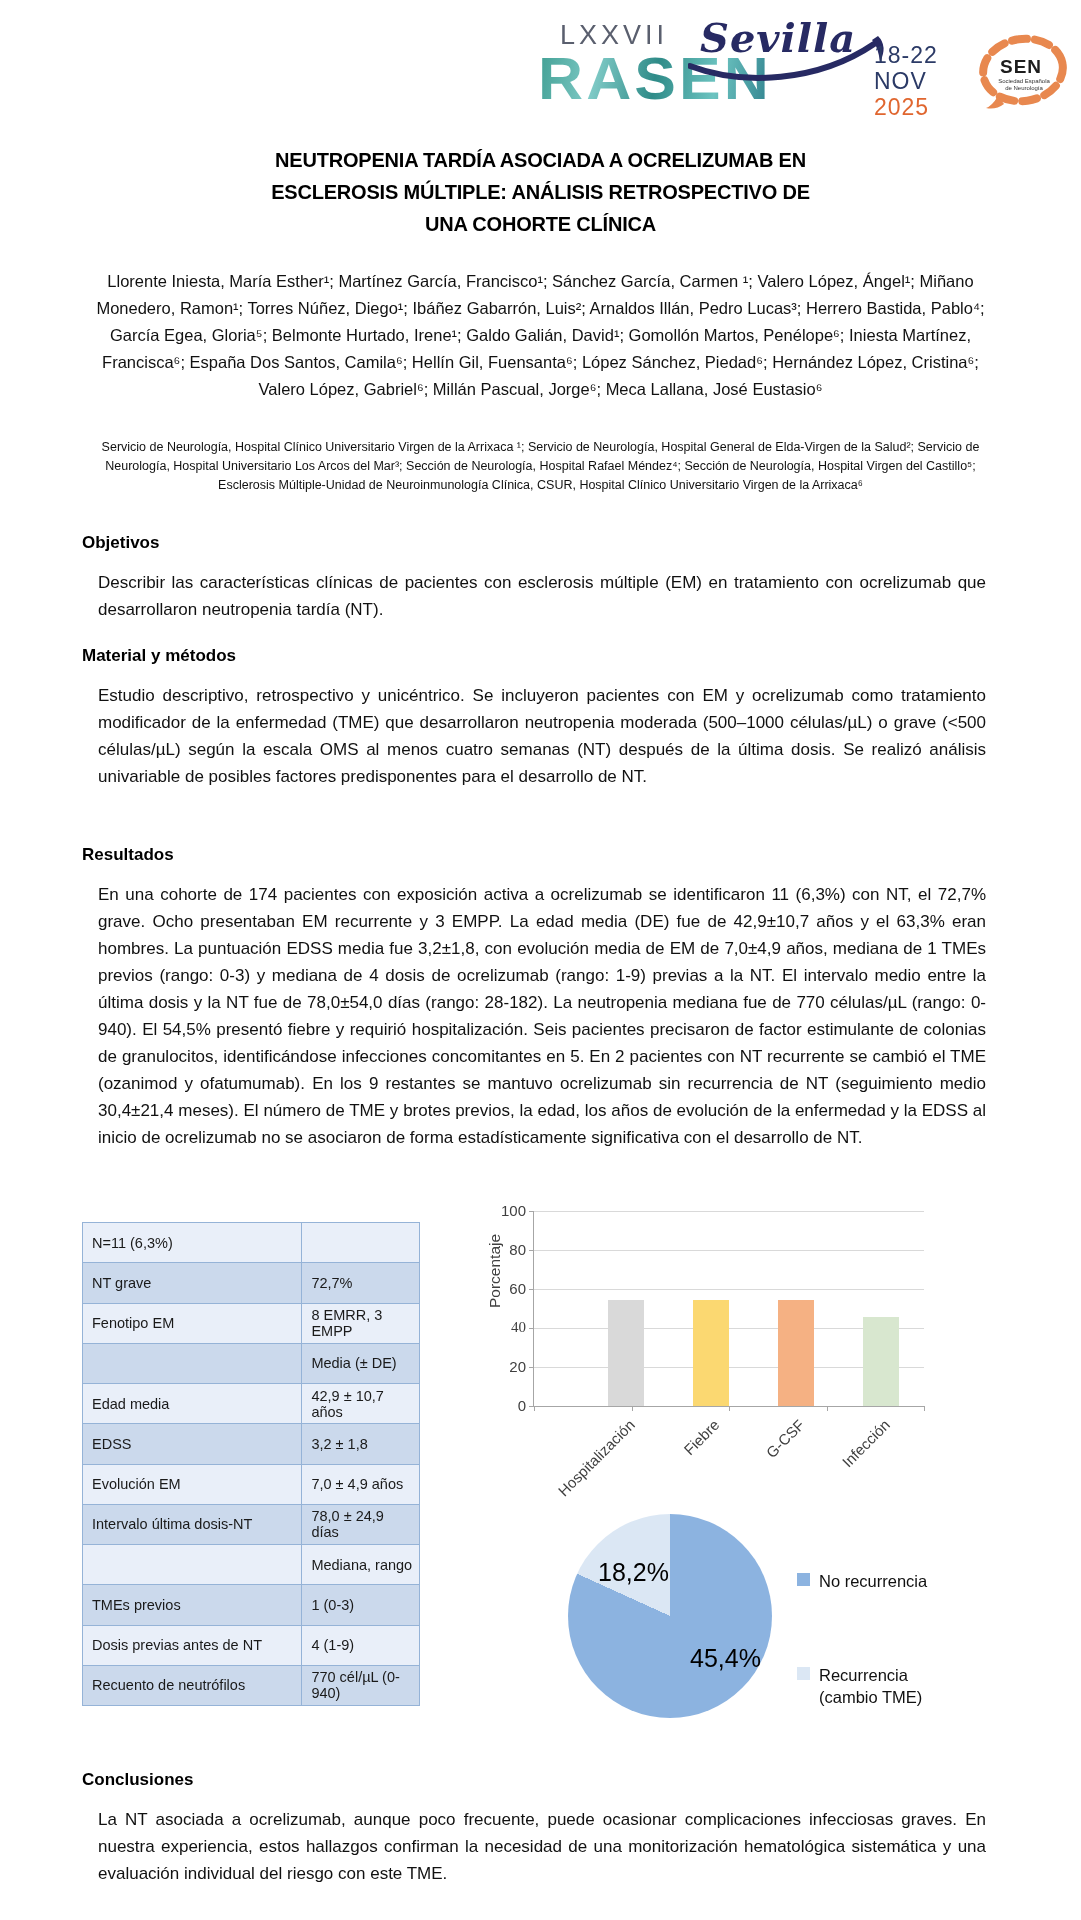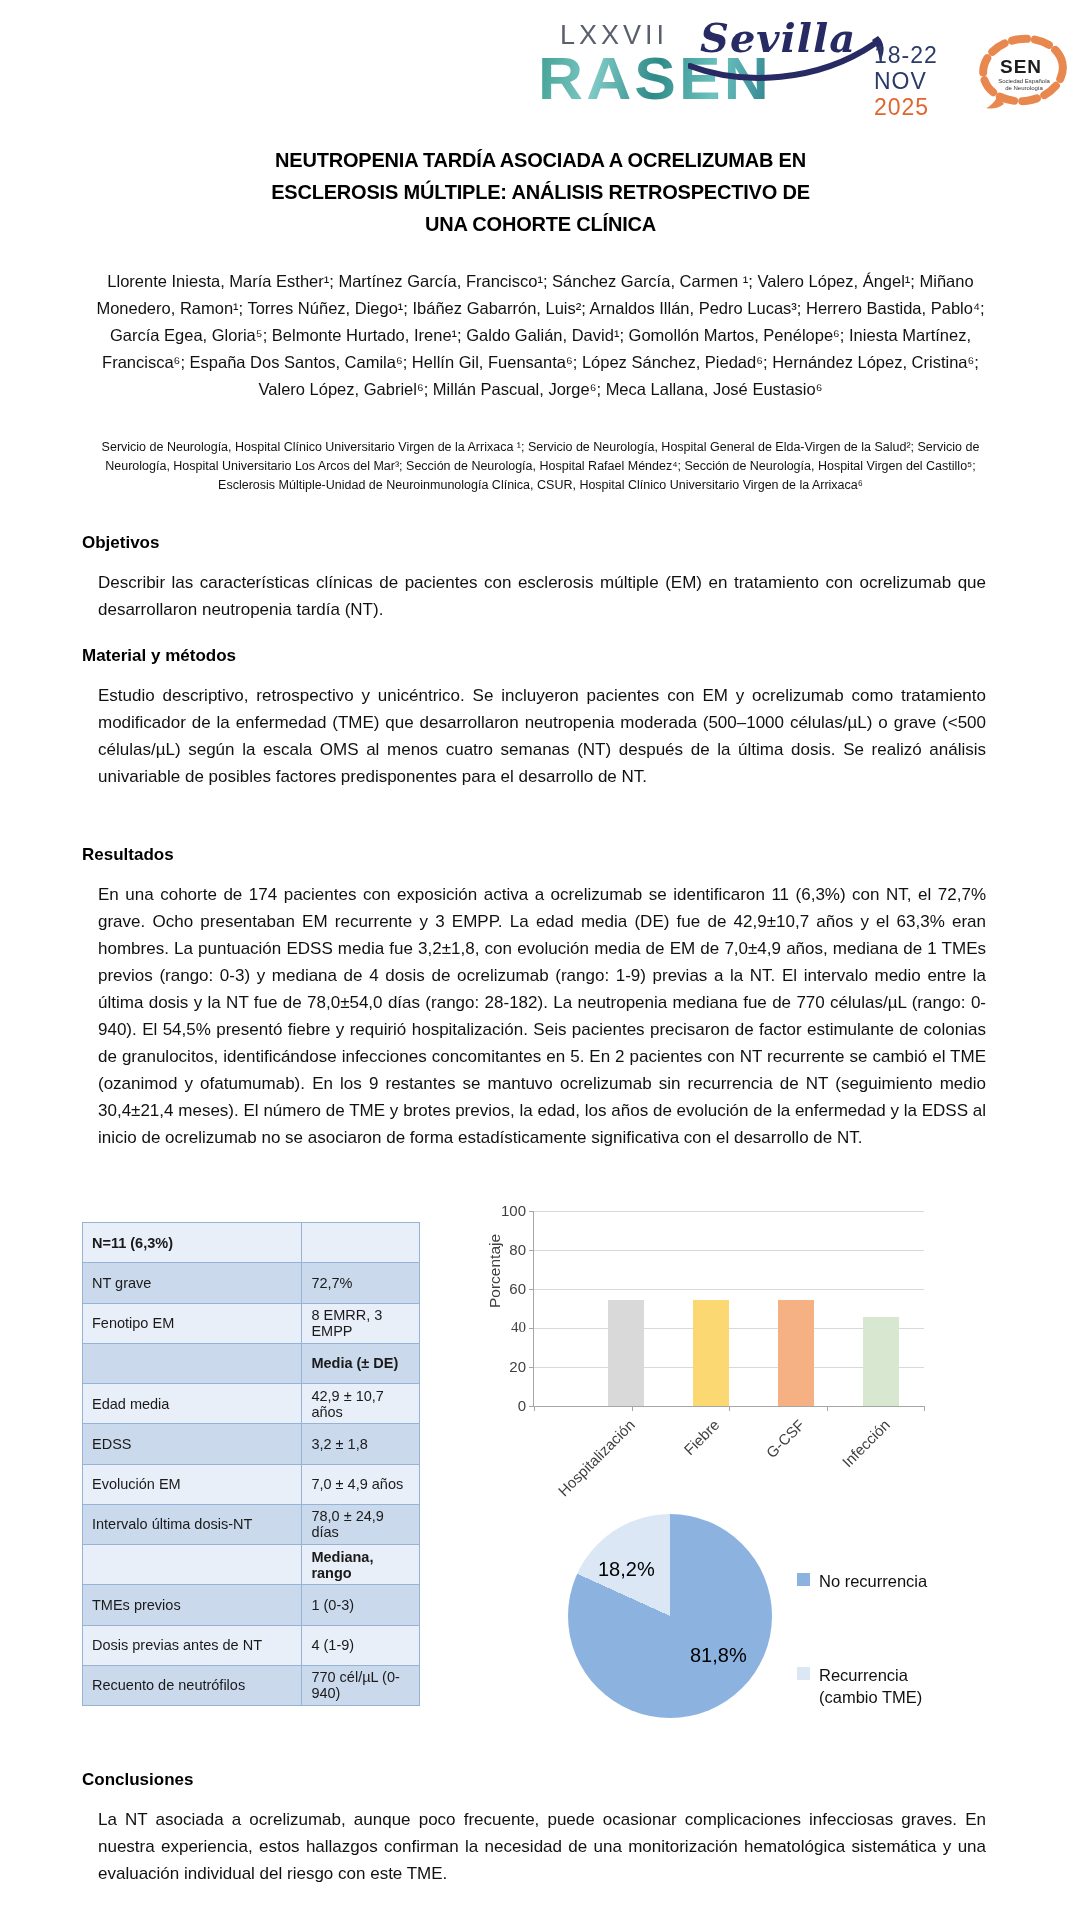--- a/index.html
+++ b/index.html
@@ -45,42 +45,42 @@
   .stable{position:absolute;left:82px;top:1222px;width:338px;height:484px;
           display:flex;flex-direction:column;border:1px solid #95b3d7;box-sizing:border-box;}
   .trow{flex:1;display:flex;border-bottom:1px solid #95b3d7;box-sizing:border-box;}
   .trow:last-child{border-bottom:none;}
   .tcell{display:flex;align-items:center;font-size:14.5px;color:#1a1a1a;box-sizing:border-box;
          padding-left:9px;padding-right:4px;}
   .tlabel{width:65%;}
   .tvalue{width:35%;border-left:1px solid #95b3d7;}
   .trow:nth-child(odd) .tcell{background:#e9eff9;}
   .trow:nth-child(even) .tcell{background:#cbd9ec;}
-  .tbold{font-weight:700;}
+  .tbold{font-weight:400;}
 
   
   .barchart{position:absolute;left:480px;top:1190px;width:545px;height:380px;}
   .bar-ylabel{position:absolute;left:6px;top:118px;transform:rotate(-90deg);transform-origin:left top;
               font-size:15.5px;color:#3f3f3f;white-space:nowrap;}
   .bar-yticks{position:absolute;left:0;top:21px;width:46px;height:195px;}
   .ytick{position:absolute;right:0;width:46px;text-align:right;font-size:15px;color:#3f3f3f;}
   .bar-plot{position:absolute;left:53px;top:21px;width:390px;height:195px;border-left:1px solid #a6a6a6;}
   .gridline{position:absolute;left:0;width:100%;height:1px;background:#d9d9d9;}
   .xaxis-line{position:absolute;left:0;width:100%;height:1px;background:#a6a6a6;}
   .ytickmark{position:absolute;left:-5px;width:5px;height:1px;background:#a6a6a6;}
   .xtickmark{position:absolute;width:1px;height:5px;background:#a6a6a6;}
   .bar{position:absolute;bottom:0;width:36px;}
   .xlabel-anchor{position:absolute;width:0;height:0;}
   .xlabel{position:absolute;right:0;top:0;white-space:nowrap;transform-origin:100% 0;
           transform:rotate(-45deg);font-size:15px;color:#3f3f3f;}
 
   
   .piechart{position:absolute;left:480px;top:1500px;width:560px;height:290px;}
   .pie{position:absolute;left:88px;top:14px;width:204px;height:204px;border-radius:50%;}
-  .pie-label{position:absolute;font-size:20px;color:#000;}
+  .pie-label{position:absolute;font-size:25px;color:#000;}
   .pie-label-small{left:118px;top:58px;}
   .pie-label-big{left:210px;top:144px;}
   .pie-legend{position:absolute;left:317px;top:70px;width:210px;}
   .legend-item{display:flex;align-items:flex-start;gap:9px;}
   .legend-item + .legend-item{margin-top:72px;}
   .legend-swatch{width:13px;height:13px;margin-top:3px;flex:0 0 auto;}
   .legend-text{font-size:16.5px;line-height:22px;color:#111;width:130px;}
 </style>
 </head>
 <body>
@@ -231,21 +231,21 @@
         <div class="bar" style="left: 329px; height: 88.725px; background: rgb(216, 231, 207);"></div>
         <div class="xlabel-anchor" style="left: 347px; top: 205px;">
           <div class="xlabel">Infección</div>
         </div>
       </div>
   </div>
 
   <div class="piechart">
     <div class="pie" style="background: conic-gradient(rgb(140, 179, 224) 0deg, rgb(140, 179, 224) 294.48deg, rgb(219, 231, 244) 294.48deg, rgb(219, 231, 244) 360deg);"></div>
     <div class="pie-label pie-label-small">18,2%</div>
-    <div class="pie-label pie-label-big">81,8%</div>
+    <div class="pie-label pie-label-big">45,4%</div>
     <div class="pie-legend">
         <div class="legend-item">
           <div class="legend-swatch" style="background: rgb(140, 179, 224);"></div>
           <div class="legend-text">No recurrencia</div>
         </div>
         <div class="legend-item">
           <div class="legend-swatch" style="background: rgb(219, 231, 244);"></div>
           <div class="legend-text">Recurrencia (cambio TME)</div>
         </div>
       </div>

